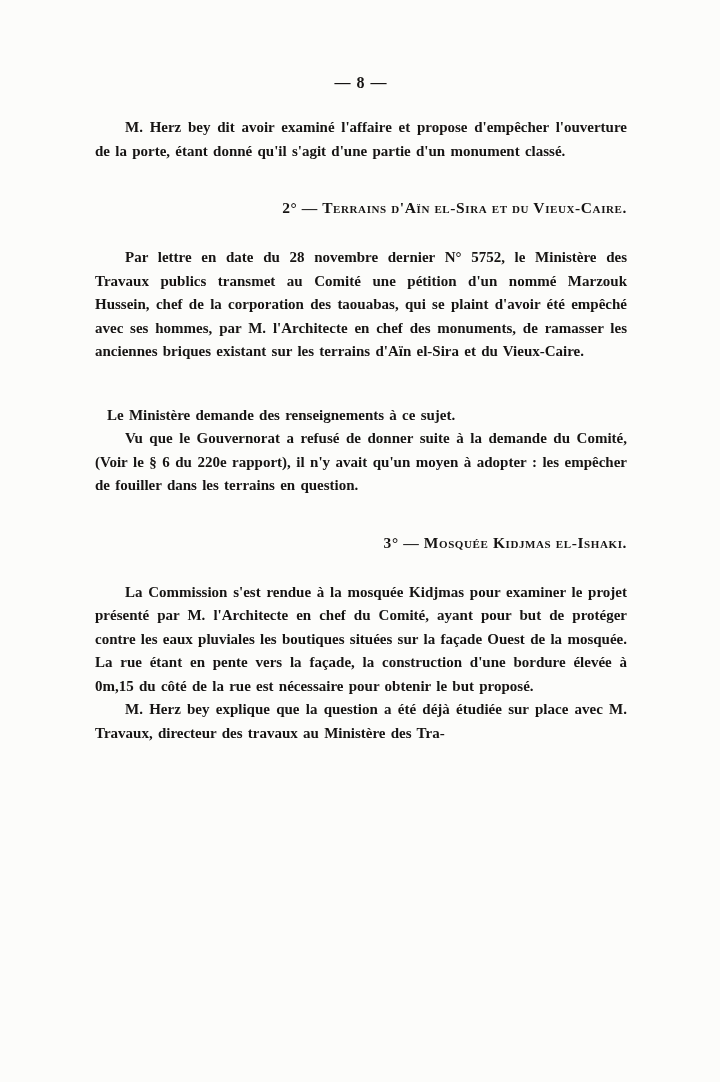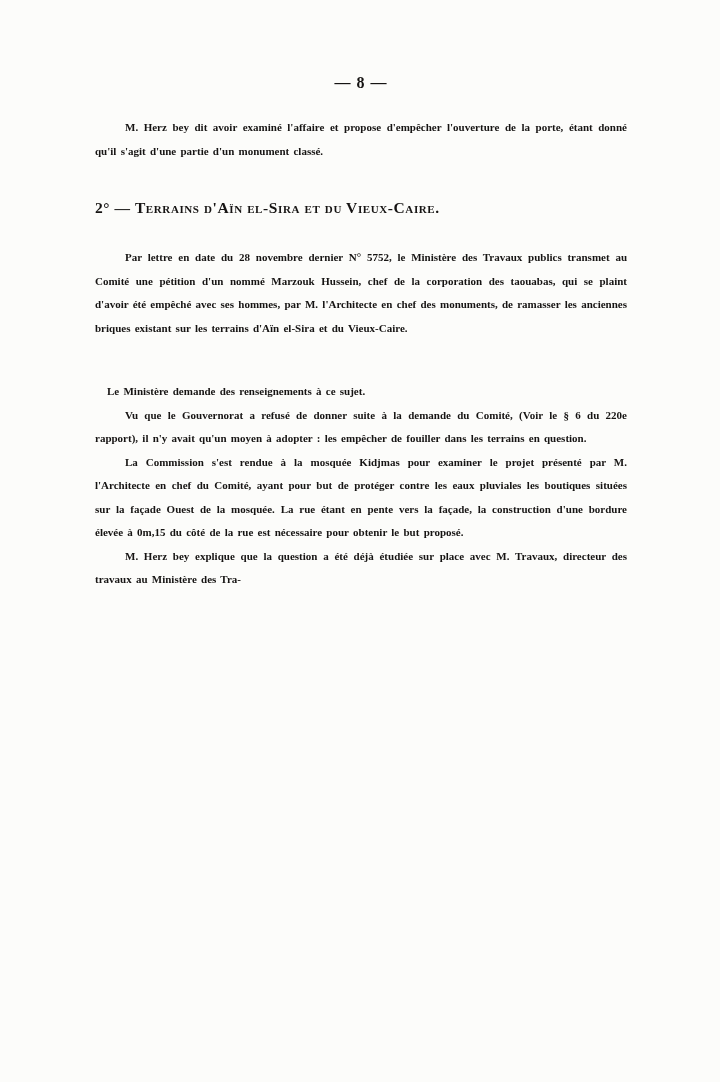--- a/index.html
+++ b/index.html
@@ -24,34 +24,34 @@
   }
   .page-number {
     text-align: center;
     font-size: 16px;
     font-weight: 700;
     letter-spacing: 1px;
     margin: 0 0 24px 0;
   }
   p.para {
     margin: 0;
-    font-size: 11px;
+    font-size: 15px;
     line-height: 23.5px;
     font-weight: 600;
     text-align: justify;
     text-indent: 30px;
     word-spacing: 1.5px;
   }
   p.para.small-indent {
     text-indent: 12px;
     margin-top: 40px;
   }
   h2.section-heading {
     margin: 33px 0 27px 0;
-    text-align: left;
+    text-align: right;
     font-size: 15.5px;
     font-weight: 600;
     font-variant: small-caps;
     letter-spacing: 0.6px;
     line-height: 23px;
   }
 </style>
 </head>
 <body>
 
@@ -66,19 +66,20 @@
     <h2 class="section-heading">2° — Terrains d'Aïn el-Sira et du Vieux-Caire.</h2>
 
     <p class="para">Par lettre en date du 28 novembre dernier N° 5752, le Ministère des Travaux publics transmet au Comité une pétition d'un nommé Marzouk Hussein, chef de la corporation des taouabas, qui se plaint d'avoir été empêché avec ses hommes, par M. l'Architecte en chef des monuments, de ramasser les anciennes briques existant sur les terrains d'Aïn el-Sira et du Vieux-Caire.</p>
 
     <p class="para small-indent">Le Ministère demande des renseignements à ce sujet.</p>
 
 
     <p class="para">Vu que le Gouvernorat a refusé de donner suite à la demande du Comité, (Voir le § 6 du 220e rapport), il n'y avait qu'un moyen à adopter : les empêcher de fouiller dans les terrains en question.</p>
 
 
+    <h2 class="section-heading">3° — Mosquée Kidjmas el-Ishaki.</h2>
 
     <p class="para">La Commission s'est rendue à la mosquée Kidjmas pour examiner le projet présenté par M. l'Architecte en chef du Comité, ayant pour but de protéger contre les eaux pluviales les boutiques situées sur la façade Ouest de la mosquée. La rue étant en pente vers la façade, la construction d'une bordure élevée à 0m,15 du côté de la rue est nécessaire pour obtenir le but proposé.</p>
 
     <p class="para">M. Herz bey explique que la question a été déjà étudiée sur place avec M. Travaux, directeur des travaux au Ministère des Tra-</p>
 
   </div>
 </div>
 
 </body></html>

